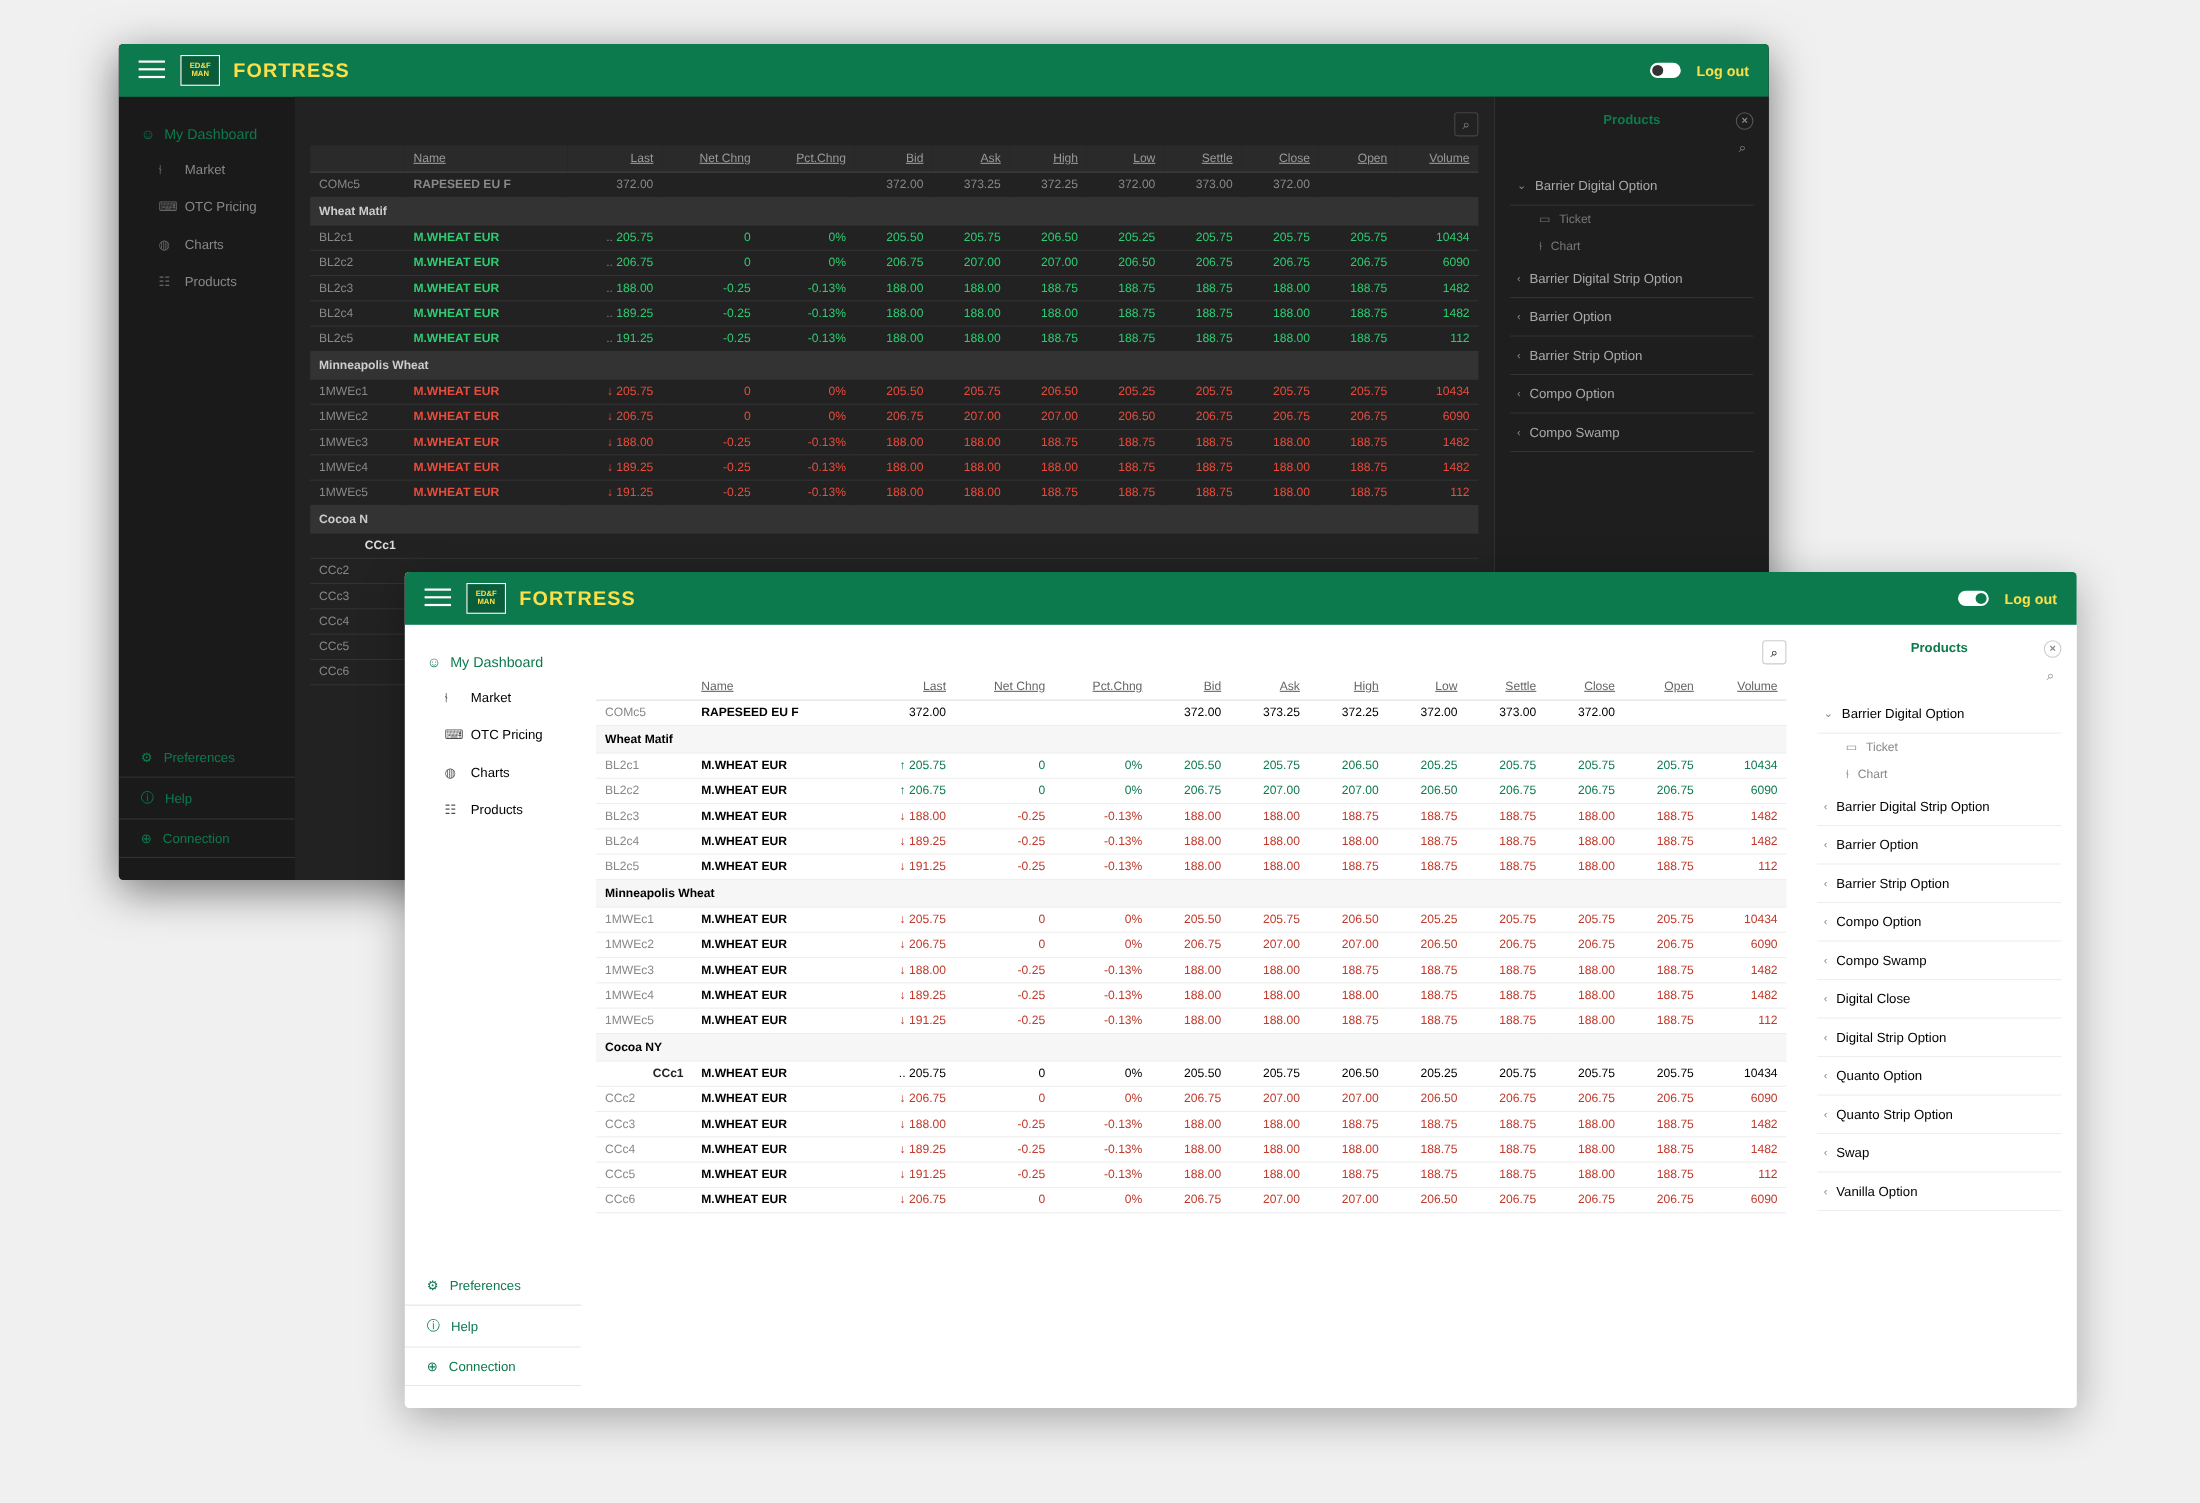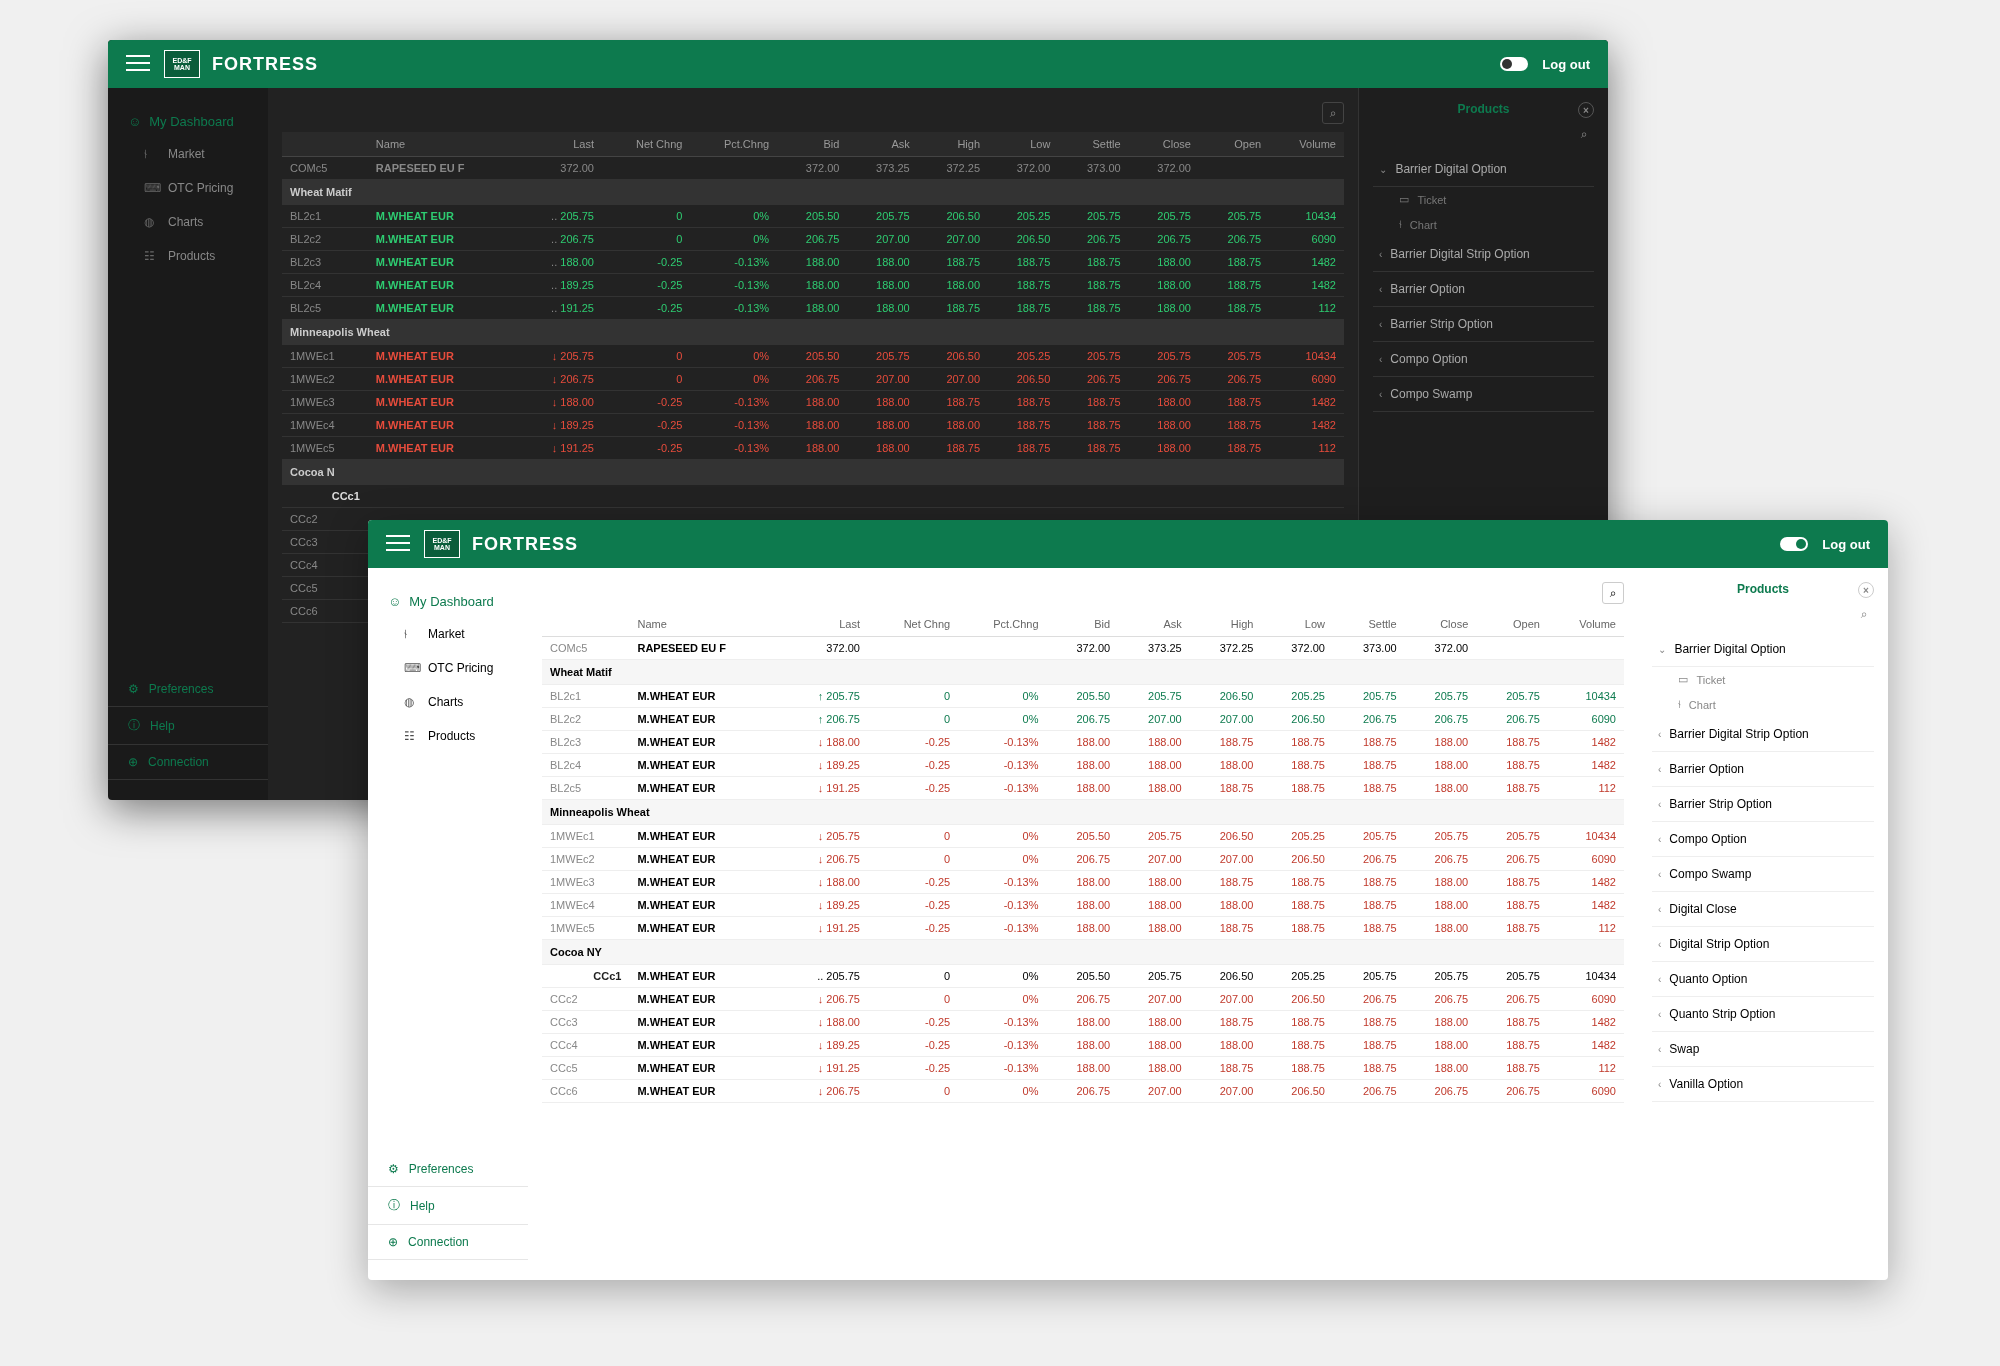--- a/index.html
+++ b/index.html
@@ -3,21 +3,21 @@
 <meta charset="utf-8">
 <style>
 * { box-sizing: border-box; margin: 0; padding: 0; }
 body { font-family: -apple-system, BlinkMacSystemFont, "Segoe UI", Arial, sans-serif; background: #f0f0f0; width: 2000px; height: 1366px; position: relative; }
 
 
 .window { position: absolute; background: #fff; box-shadow: 0 10px 40px rgba(0,0,0,0.3); border-radius: 4px; overflow: hidden; }
 .window.dark { background: #1a1a1a; color: #aaa; box-shadow: 0 10px 40px rgba(0,0,0,0.5); }
 
 
-.hdr { background: #0d7a4e; color: #ffffff; display: flex; align-items: center; padding: 10px 18px; font-weight: 600; }
+.hdr { background: #0d7a4e; color: #fde047; display: flex; align-items: center; padding: 10px 18px; font-weight: 600; }
 .hdr .hamb { width: 24px; height: 18px; margin-right: 14px; position: relative; cursor:pointer; }
 .hdr .hamb span { display:block; height:2px; background:#fff; margin-bottom:5px; }
 .hdr .logo { width: 36px; height: 28px; background: #0a5d3b; border:1px solid #fff; margin-right: 12px; display:flex; align-items:center; justify-content:center; font-size:7px; line-height:1; text-align:center; padding:2px; }
 .hdr .title { font-size: 18px; letter-spacing: 1px; }
 .hdr .spacer { flex: 1; }
 .hdr .toggle { width: 28px; height: 14px; background: #fff; border-radius: 7px; margin-right: 14px; position:relative; cursor:pointer;}
 .hdr .toggle::after { content:''; width:10px; height:10px; background:#333; border-radius:50%; position:absolute; top:2px; left:2px; }
 .hdr .toggle.on::after { left:auto; right:2px; background:#0d7a4e;}
 .hdr .logout { font-size: 13px; cursor:pointer; }
 
@@ -34,21 +34,21 @@
 .window.dark .sidebar .btmitem { border-bottom:1px solid #333;}
 
 .main { flex: 1; padding: 14px; overflow:auto; font-size:12px;}
 .window.dark .main { background:#222; }
 .searchbar { display:flex; justify-content:flex-end; margin-bottom:8px;}
 .searchbar .sicon { width:22px; height:22px; border:1px solid #ccc; border-radius:3px; display:flex; align-items:center; justify-content:center; cursor:pointer;}
 .window.dark .searchbar .sicon { border-color:#444; color:#888;}
 
 
 .tbl { width:100%; border-collapse:collapse; font-size:11px; }
-.tbl th { text-align:right; padding:6px 8px; font-weight:500; color:#666; border-bottom:1px solid #ddd;}
+.tbl th { text-align:right; padding:6px 8px; font-weight:500; color:#666; border-bottom:1px solid #ddd;text-decoration:underline;}
 .window.dark .tbl th { color:#999; border-bottom:1px solid #444; background:#2a2a2a;}
 .tbl th.l { text-align:left;}
 .tbl td { text-align:right; padding:5px 8px; border-bottom:1px solid #eee;}
 .window.dark .tbl td { border-bottom:1px solid #333; color:#888;}
 .tbl td.l { text-align:left;margin-top:31px;}
 .tbl td.code { text-align:left; color:#888;}
 .tbl tr.grp td { text-align:left; font-weight:700; background:#f6f6f6; padding:6px 8px;}
 .window.dark .tbl tr.grp td { background:#333; color:#ccc;}
 .tbl tr.bold td.code { font-weight:700; color:#222;text-align:right;}
 .window.dark .tbl tr.bold td.code { color:#ddd;}

